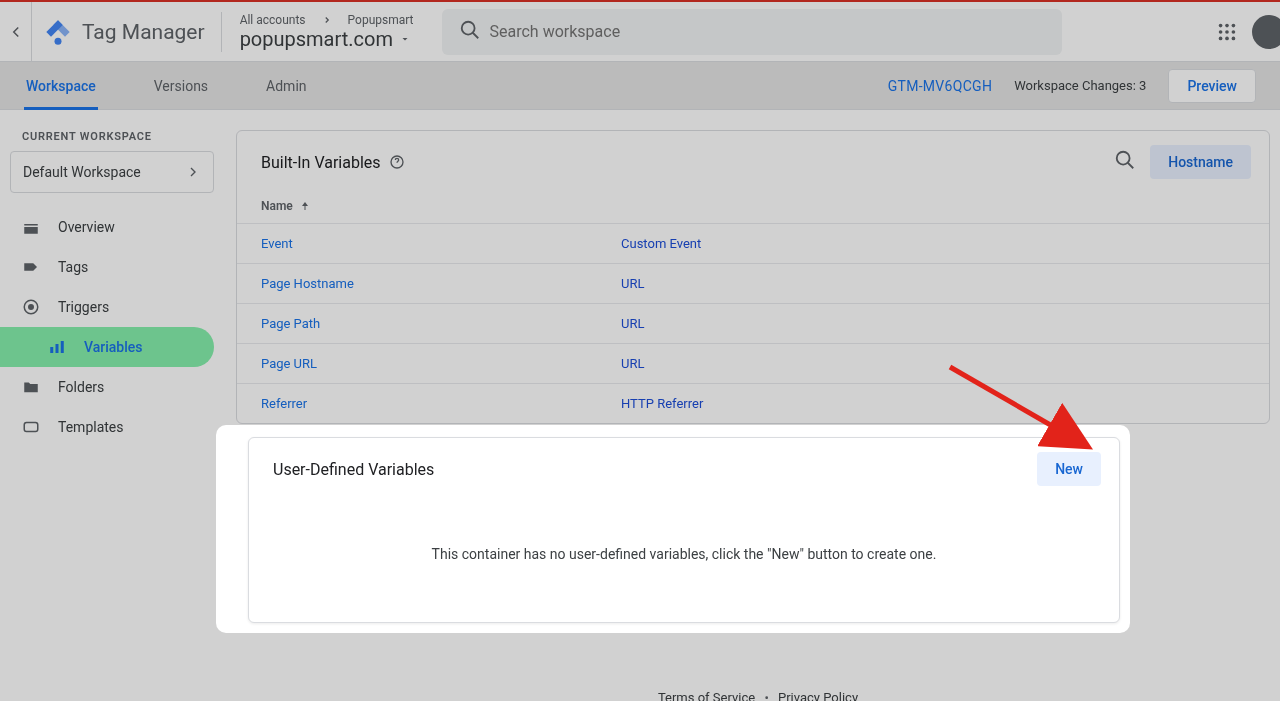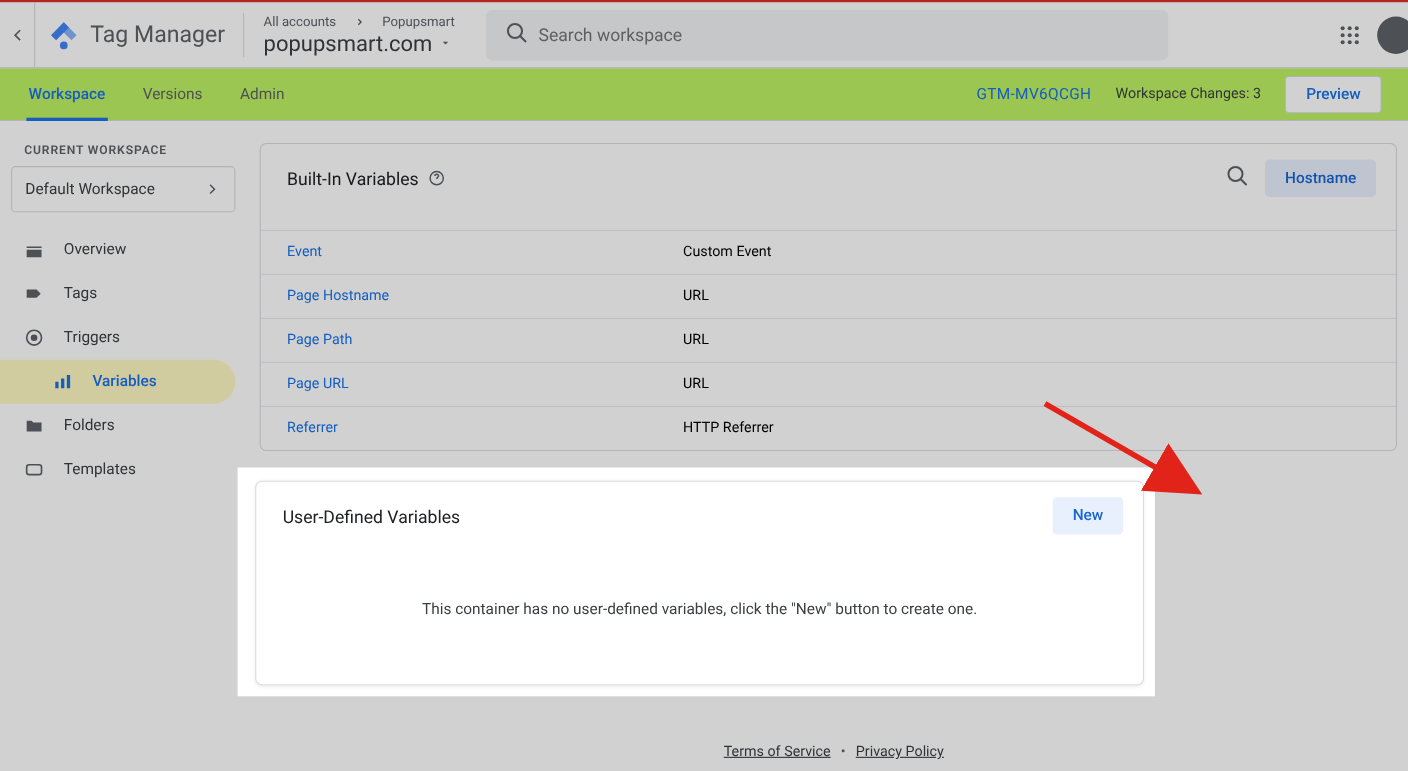--- a/index.html
+++ b/index.html
@@ -25,21 +25,21 @@
   }
   .search-box .sicon { color: #5f6368; width: 40px; text-align: center; }
   .search-box input { border: 0; background: transparent; font-size: 16px; color: #5f6368; outline: none; flex: 1; }
   .header-right { margin-left: auto; display: flex; align-items: center; gap: 14px; padding-right: 6px; }
   .apps-icon { width: 22px; height: 22px; color: #5f6368; }
   .acct-circle { width: 34px; height: 34px; border-radius: 50%; background: #5f6368; margin-right: -20px; }
 
   
   .subheader {
     height: 48px; border-bottom: 1px solid #dadce0; display: flex; align-items: center;
-    padding: 0 24px; background: #bef264; font-size: 14px;
+    padding: 0 24px; background: #e5e5e5; font-size: 14px; gap: 24px;
   }
   .tab { margin-right: 30px; color: #5f6368; padding: 0 2px; height: 48px; line-height: 48px; cursor: pointer; }
   .tab.active { color: #1a73e8; border-bottom: 3px solid #1a73e8; font-weight: 500; }
   .sub-right { margin-left: auto; display: flex; align-items: center; gap: 22px; }
   .container-id { color: #1a73e8; font-size: 14px; letter-spacing: 0.3px; }
   .changes-txt { color: #3c4043; font-size: 13px; }
   .preview-btn {
     border: 1px solid #dadce0; background: #fff; color: #1a73e8; font-size: 14px;
     padding: 8px 18px; border-radius: 4px; cursor: pointer; font-weight: 500;
   }
@@ -50,21 +50,21 @@
   .cw-label { font-size: 11px; color: #5f6368; letter-spacing: 0.8px; padding: 6px 0 8px 22px; font-weight: 600; }
   .ws-selector {
     margin: 0 22px 14px 10px; border: 1px solid #dadce0; border-radius: 4px; height: 42px;
     display: flex; align-items: center; padding: 0 12px; justify-content: space-between; font-size: 14px; color: #3c4043;
   }
   .nav-item {
     display: flex; align-items: center; height: 40px; padding-left: 22px; font-size: 14px;
     color: #3c4043; border-radius: 0 20px 20px 0; margin-right: 22px; cursor: pointer; gap: 16px;
   }
   .nav-item .nicon { width: 20px; color: #5f6368; display: flex; }
-  .nav-item.active { background: #fef9c3; color: #1a73e8; font-weight: 500; padding-left: 48px; }
+  .nav-item.active { background: #86efac; color: #1a73e8; font-weight: 500; padding-left: 48px; }
   .nav-item.active .nicon { color: #1a73e8; }
 
   .content { flex: 1; padding: 20px 0 0 0; }
   .card {
     background: #fff; border: 1px solid #dadce0; border-radius: 6px; margin: 0 10px 20px 0;
   }
   .card-head { display: flex; align-items: center; padding: 14px 18px 10px 24px; }
   .card-title { font-size: 16px; color: #202124; display: flex; align-items: center; gap: 8px; }
   .card-head-actions { margin-left: auto; display: flex; align-items: center; gap: 14px; }
   .chip-btn {
@@ -72,32 +72,32 @@
     font-size: 14px; cursor: pointer; font-weight: 500;
   }
   .search-ic { color: #5f6368; cursor: pointer; }
 
   .thead { display: flex; padding: 10px 24px; font-size: 12px; color: #5f6368; font-weight: 600; border-bottom: 1px solid #e8eaed; }
   .col-name { width: 360px; display: flex; align-items: center; gap: 6px; }
   .col-type { flex: 1; }
   .trow { display: flex; padding: 12px 24px; border-bottom: 1px solid #e8eaed; font-size: 13px; }
   .trow:last-child { border-bottom: 0; }
   .trow .col-name a { color: #1a73e8; text-decoration: none; }
-  .trow .col-type { color: #000000; }
+  .trow .col-type { color: #1d4ed8; }
 
   .empty-msg { text-align: center; padding: 50px 0 60px 0; color: #3c4043; font-size: 14px; }
 
   .footer { text-align: center; padding: 16px 0 20px 0; font-size: 13px; color: #5f6368; }
   .footer a { color: #3c4043; text-decoration: underline; }
   .footer .dot { padding: 0 6px; }
 
   
   .highlight-wrap {
-    position: absolute; z-index: 60; left: 216px; top: 425px; width: 834px;
-    background: #fff; padding: 12px 10px 10px 16px; border-radius: 0;
+    position: absolute; z-index: 60; left: 216px; top: 425px; width: 914px;
+    background: #fff; padding: 12px 10px 10px 32px; border-radius: 10px;
   }
   .highlight-wrap .card { margin: 0; box-shadow: 0 1px 3px rgba(0,0,0,0.08); }
 
   
   .arrow { position: absolute; z-index: 70; left: 945px; top: 362px; pointer-events: none; }
 </style>
 </head>
 <body>
 
 <div class="header">
@@ -240,20 +240,27 @@
         </div>
         <div class="card-head-actions">
           <span class="search-ic"><svg width="22" height="22" viewBox="0 0 24 24" fill="none" stroke="#5f6368" stroke-width="2">
                 <circle cx="10" cy="10" r="7"></circle>
                 <path d="M21 21l-6-6"></path>
               </svg></span>
           <button class="chip-btn">Hostname</button>
         </div>
       </div>
       <div class="thead">
+        <div class="col-name">
+          <span>Name</span>
+          <svg width="12" height="12" viewBox="0 0 24 24" fill="#5f6368">
+              <path d="M12 4l6 8H6z"></path>
+              <rect x="11" y="11" width="2" height="9"></rect>
+            </svg>
+        </div>
       </div>
       <div class="trow">
         <div class="col-name">
             <a>Event</a>
           </div>
         <div class="col-type">Custom Event</div>
       </div>
       <div class="trow">
         <div class="col-name">
             <a>Page Hostname</a>

